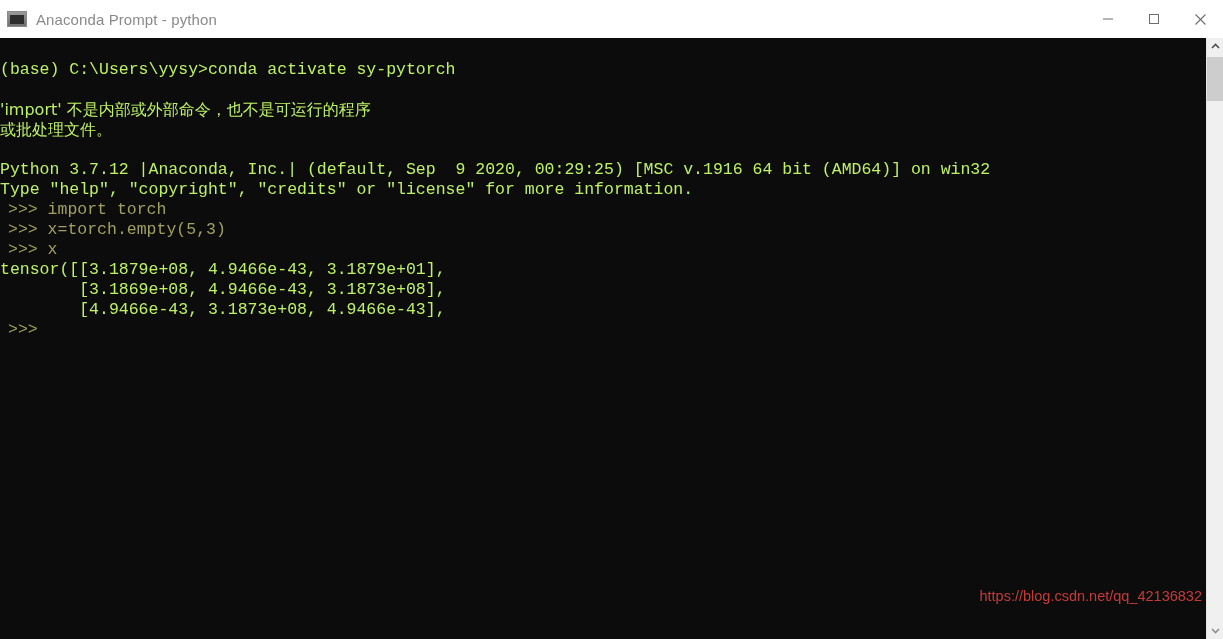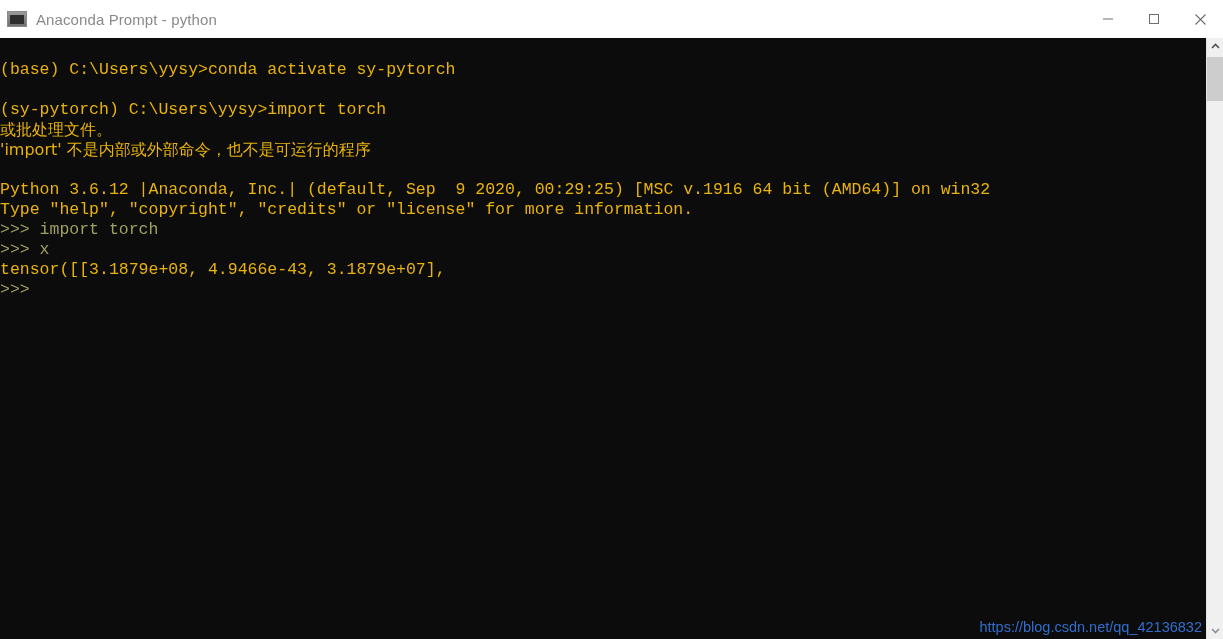--- a/index.html
+++ b/index.html
@@ -89,39 +89,39 @@
     position: absolute;
     top: 0; left: 0;
     padding: 0;
   }
   .line {
     height: 20px;
     white-space: pre;
     font-family: "Liberation Mono", "DejaVu Sans Mono", monospace;
     font-size: 16.5px;
     line-height: 20px;
-    color: #eab308;
+    color: #bef264;
   }
   .line.blank { color: transparent; }
-  .prompt-mark { color: #a0a060; }
+  .prompt-mark { color: #a0a060; margin-left: 8px; }
   .cn {
     font-family: "DejaVu Sans", sans-serif;
     font-size: 16px;
   }
 
   .pad-top { height: 22px; }
 
   
   .watermark {
     position: absolute;
     right: 4px;
-    bottom: 4px;
+    bottom: 35px;
     font-family: "Liberation Sans", sans-serif;
     font-size: 14.5px;
-    color: #3b82f6;
+    color: #ef4444;
     white-space: nowrap;
     opacity: 0.82;
   }
 
   
   .scrollbar {
     position: absolute;
     top: 38px;
     right: 0;
     width: 17px;
@@ -186,29 +186,31 @@
         </svg>
       </div>
     </div>
   </div>
 
   <div class="console">
     <div class="console-inner">
       <div class="pad-top"></div>
       <div class="line">(base) C:\Users\yysy&gt;conda activate sy-pytorch</div>
       <div class="line blank"></div>
-      <div class="line">(sy-pytorch) C:\Users\yysy&gt;import torch</div>
+      <div class="line cn">'import' 不是内部或外部命令，也不是可运行的程序</div>
       <div class="line cn">或批处理文件。</div>
-      <div class="line cn">'import' 不是内部或外部命令，也不是可运行的程序</div>
       <div class="line blank"></div>
-      <div class="line">Python 3.6.12 |Anaconda, Inc.| (default, Sep  9 2020, 00:29:25) [MSC v.1916 64 bit (AMD64)] on win32</div>
+      <div class="line">Python 3.7.12 |Anaconda, Inc.| (default, Sep  9 2020, 00:29:25) [MSC v.1916 64 bit (AMD64)] on win32</div>
       <div class="line">Type "help", "copyright", "credits" or "license" for more information.</div>
       <div class="line prompt-mark">&gt;&gt;&gt; import torch</div>
+      <div class="line prompt-mark">&gt;&gt;&gt; x=torch.empty(5,3)</div>
       <div class="line prompt-mark">&gt;&gt;&gt; x</div>
-      <div class="line">tensor([[3.1879e+08, 4.9466e-43, 3.1879e+07],</div>
+      <div class="line">tensor([[3.1879e+08, 4.9466e-43, 3.1879e+01],</div>
+      <div class="line">        [3.1869e+08, 4.9466e-43, 3.1873e+08],</div>
+      <div class="line">        [4.9466e-43, 3.1873e+08, 4.9466e-43],</div>
       <div class="line prompt-mark">&gt;&gt;&gt;</div>
     </div>
 
     <div class="watermark">https://blog.csdn.net/qq_42136832</div>
   </div>
 
   <div class="scrollbar">
     <div class="sb-track"></div>
     <div class="sb-arrow">
       <svg width="9" height="7" viewBox="0 0 9 7">

